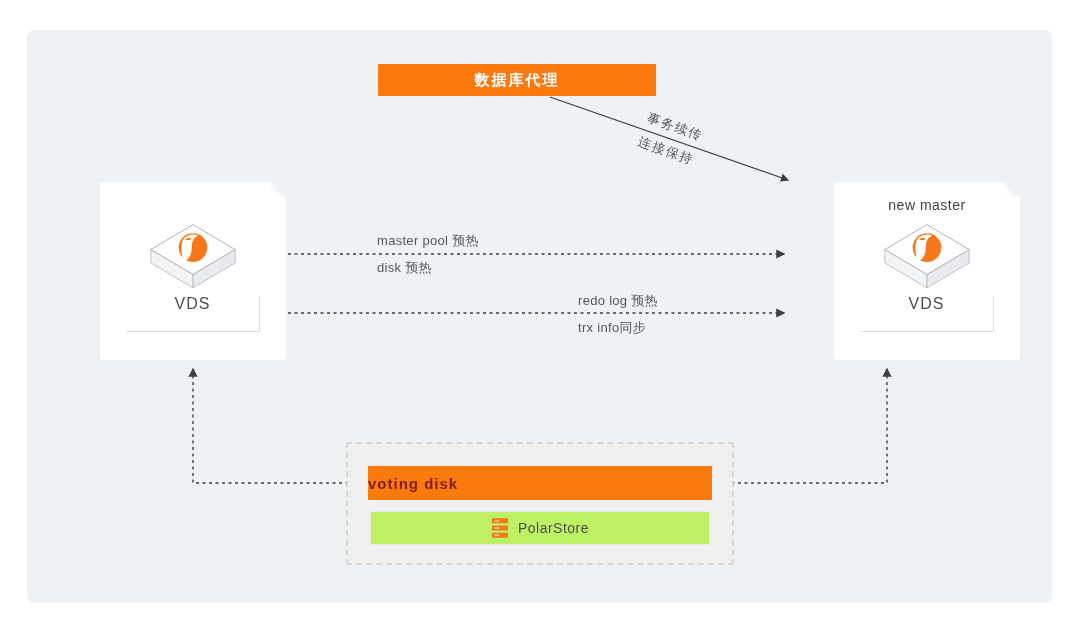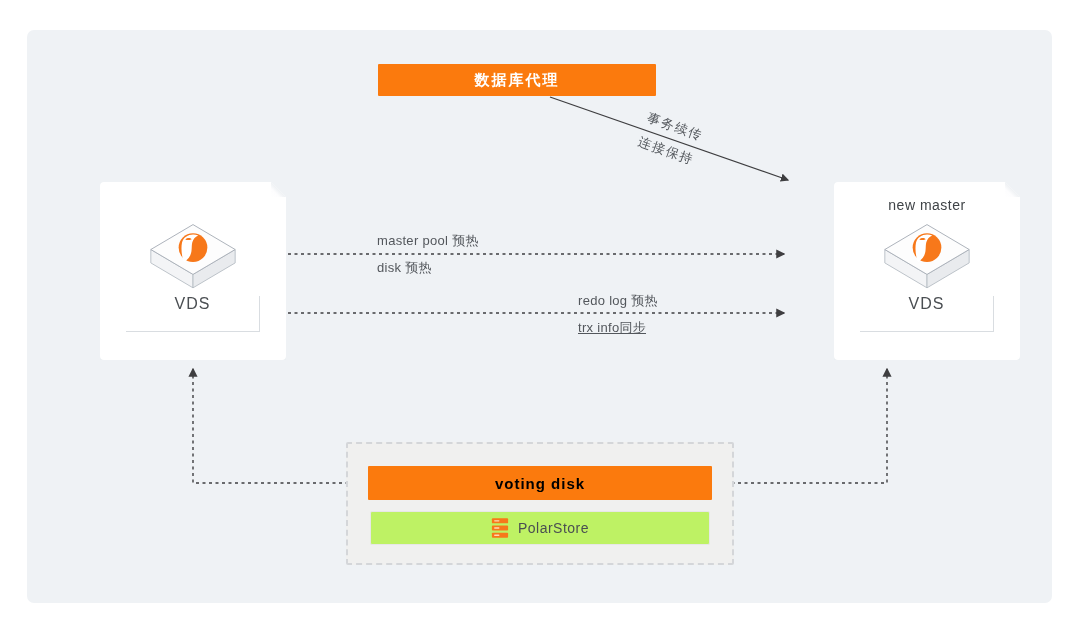--- a/index.html
+++ b/index.html
@@ -51,21 +51,21 @@
   }
   .rot{transform:rotate(19.5deg);letter-spacing:1.5px;}
 
   
   .panel{
     position:absolute;left:346px;top:442px;width:388px;height:123px;box-sizing:border-box;
     background:#f0f0ef;border:2px dashed #d4d6d9;border-radius:2px;
   }
   .disk-bar{
     position:absolute;left:20px;top:22px;width:344px;height:34px;
-    background:#fb7a0d;color:#000000;display:flex;align-items:center;justify-content:center;
+    background:#fb7a0d;color:#7f1d1d;display:flex;align-items:center;justify-content:flex-start;
     font-size:15px;font-weight:600;letter-spacing:1px;border-radius:1px;
   }
   .store-bar{
     position:absolute;left:22px;top:67px;width:340px;height:34px;
     background:#bef264;border:1px solid #e7e7e6;box-sizing:border-box;border-radius:2px;
     display:flex;align-items:center;justify-content:center;gap:9px;
     font-size:14px;color:#4a4e52;letter-spacing:.5px;
   }
 </style>
 </head>
@@ -90,21 +90,21 @@
   <div class="proxy">
     <span>数据库代理</span>
   </div>
 
   <span class="edge-label rot" style="left:646px;top:118px;">事务续传</span>
   <span class="edge-label rot" style="left:637px;top:142px;">连接保持</span>
 
   <span class="edge-label" style="left:377px;top:232px;">master pool 预热</span>
   <span class="edge-label" style="left:377px;top:259px;">disk 预热</span>
   <span class="edge-label" style="left:578px;top:292px;">redo log 预热</span>
-  <span class="edge-label" style="left:578px;top:319px;text-decoration:underline;">trx info同步</span>
+  <span class="edge-label" style="left:578px;top:319px;">trx info同步</span>
 
   <div class="node node-old">
     <div class="fold"></div>
     <svg class="cube" width="92" height="82" viewBox="0 0 96 84">
       <path d="M4,30 L4,44 L48,70 L48,56 Z" fill="#f3f4f6" stroke="#b3bac1" stroke-width="0.9"></path>
       <path d="M92,30 L92,44 L48,70 L48,56 Z" fill="#e9ebee" stroke="#b3bac1" stroke-width="0.9"></path>
       <path d="M48,4 L92,30 L48,56 L4,30 Z" fill="#fdfdfd" stroke="#a9b0b8" stroke-width="1"></path>
       <g>
         <circle cx="48" cy="28" r="15" fill="#f7781a"></circle>
         <path d="M36.5,23 C38,15.5 47,12.5 53.5,15.5 C50,17 48.2,19.5 47.3,22.5 C46.2,26.5 47.4,31.5 45.2,36 C43.4,39.8 40.5,41.5 38.6,43.4 C36.2,37.5 35.3,29 36.5,23 Z" fill="#fff"></path>

